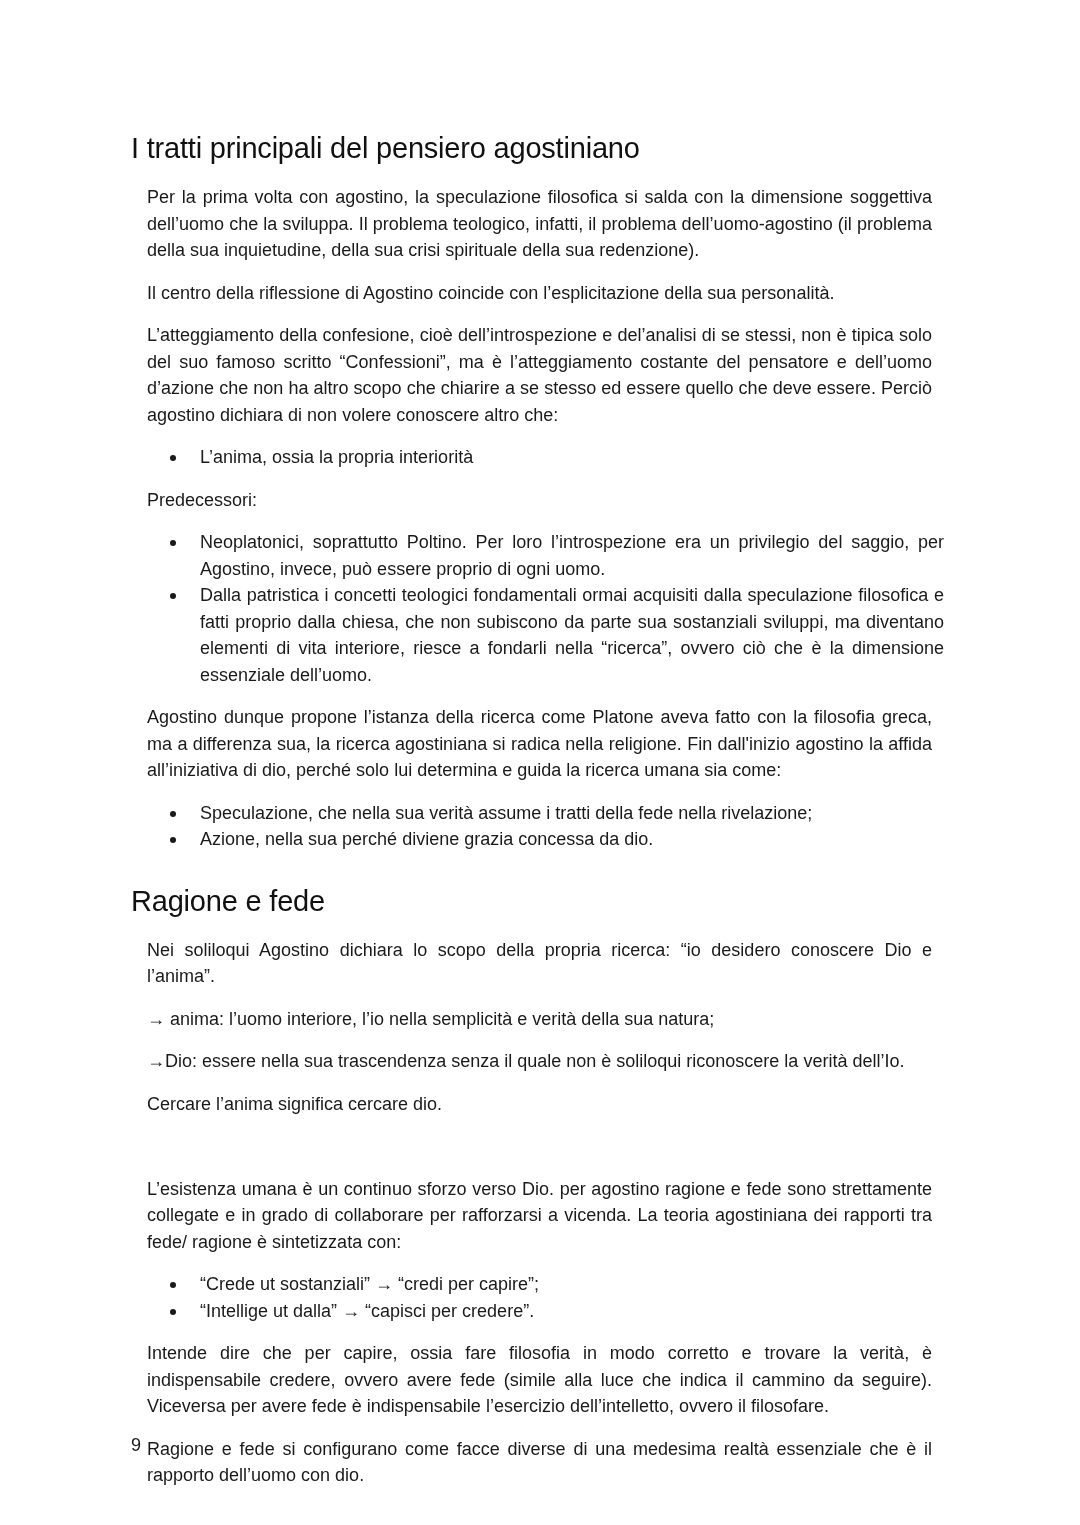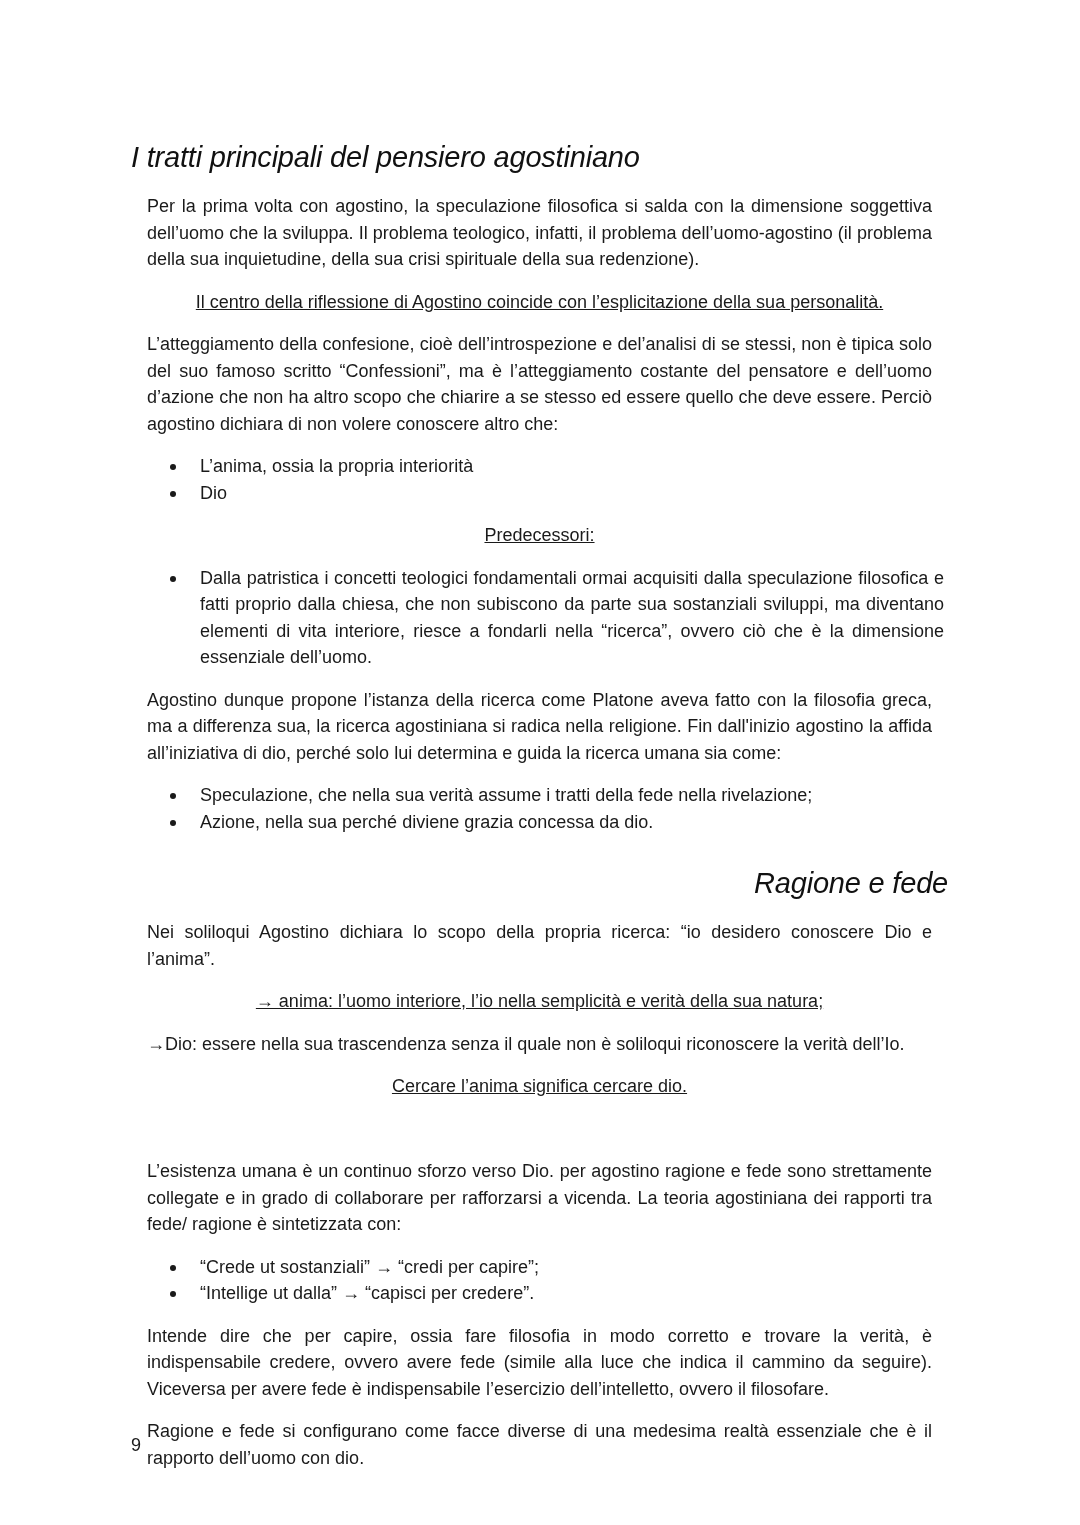--- a/index.html
+++ b/index.html
@@ -19,38 +19,35 @@
       position: absolute;
       left: 131px;
       top: 128px;
       width: 817px;
     }
     h1 {
       font-family: "Liberation Sans", sans-serif;
       font-weight: normal;
       font-size: 29px;
       line-height: 40px;
-      margin: 9px 0 8px 0;
+      margin: 0 0 8px 0;
       color: #111;
       letter-spacing: -0.2px;
-      font-style: italic;
     }
     h1.second {
       margin-top: 28px;
-      text-align: right;
     }
     p {
       margin: 16px;
       font-size: 18px;
       line-height: 26.5px;
       text-align: justify;
     }
     p.left {
-      text-align: center;
-      text-decoration: underline;
+      text-align: left;
     }
     ul {
       margin: 4px;
       padding: 0 0 0 65px;
       list-style: none;
     }
     ul li {
       position: relative;
       font-size: 18px;
       line-height: 26.5px;
@@ -83,26 +80,26 @@
 <div class="page">
 
   <h1>I tratti principali del pensiero agostiniano</h1>
 
   <p>Per la prima volta con agostino, la speculazione filosofica si salda con la dimensione soggettiva dell’uomo che la sviluppa. Il problema teologico, infatti,  il problema dell’uomo-agostino (il problema della sua inquietudine, della sua crisi spirituale della sua redenzione).</p>
   <p class="left">Il centro della riflessione di Agostino coincide con l’esplicitazione della sua personalità.</p>
   <p>L’atteggiamento della confesione, cioè dell’introspezione e del’analisi di se stessi, non è tipica solo del suo famoso scritto “Confessioni”, ma è l’atteggiamento costante del pensatore e dell’uomo d’azione che non ha altro scopo che chiarire a se stesso ed essere quello che deve essere. Perciò agostino dichiara di non volere conoscere altro che:</p>
 
   <ul>
     <li>L’anima, ossia la propria interiorità</li>
-    <li>Dio</li>
   </ul>
 
   <p class="left">Predecessori:</p>
 
   <ul>
+    <li>Neoplatonici, soprattutto Poltino. Per loro l’introspezione era un privilegio del saggio, per Agostino, invece, può essere proprio di ogni uomo.</li>
     <li>Dalla patristica i concetti teologici fondamentali ormai acquisiti dalla speculazione filosofica e fatti proprio dalla chiesa, che non subiscono da parte sua sostanziali sviluppi, ma diventano elementi di vita interiore, riesce a fondarli nella “ricerca”, ovvero ciò che è la dimensione essenziale dell’uomo.</li>
   </ul>
 
   <p>Agostino dunque propone l’istanza della ricerca come Platone aveva fatto con la filosofia greca, ma a differenza sua, la ricerca agostiniana si radica nella religione. Fin dall'inizio agostino la affida all’iniziativa di dio, perché solo lui determina e guida la ricerca umana sia come:</p>
 
   <ul>
     <li>Speculazione, che nella sua verità assume i tratti della fede  nella rivelazione;</li>
     <li>Azione, nella sua perché diviene grazia concessa da dio.</li>
   </ul>
 

